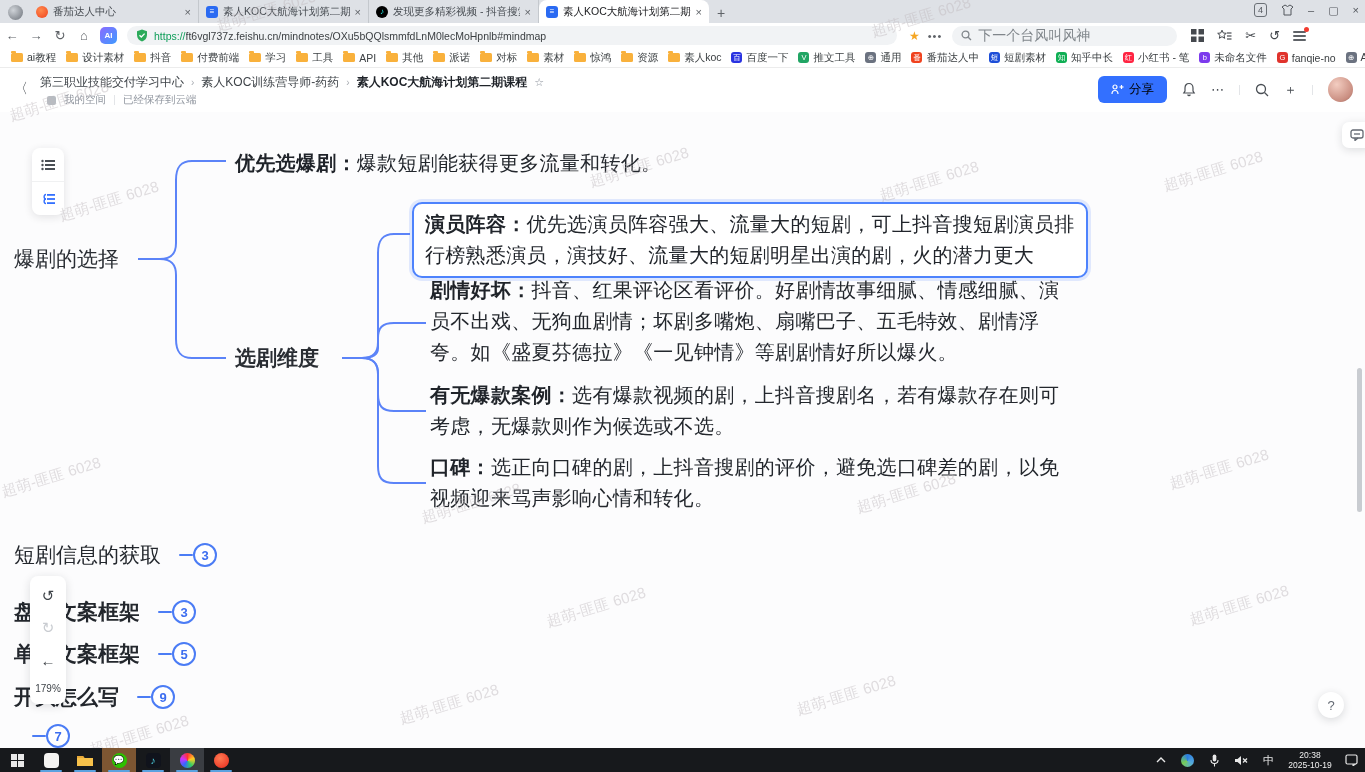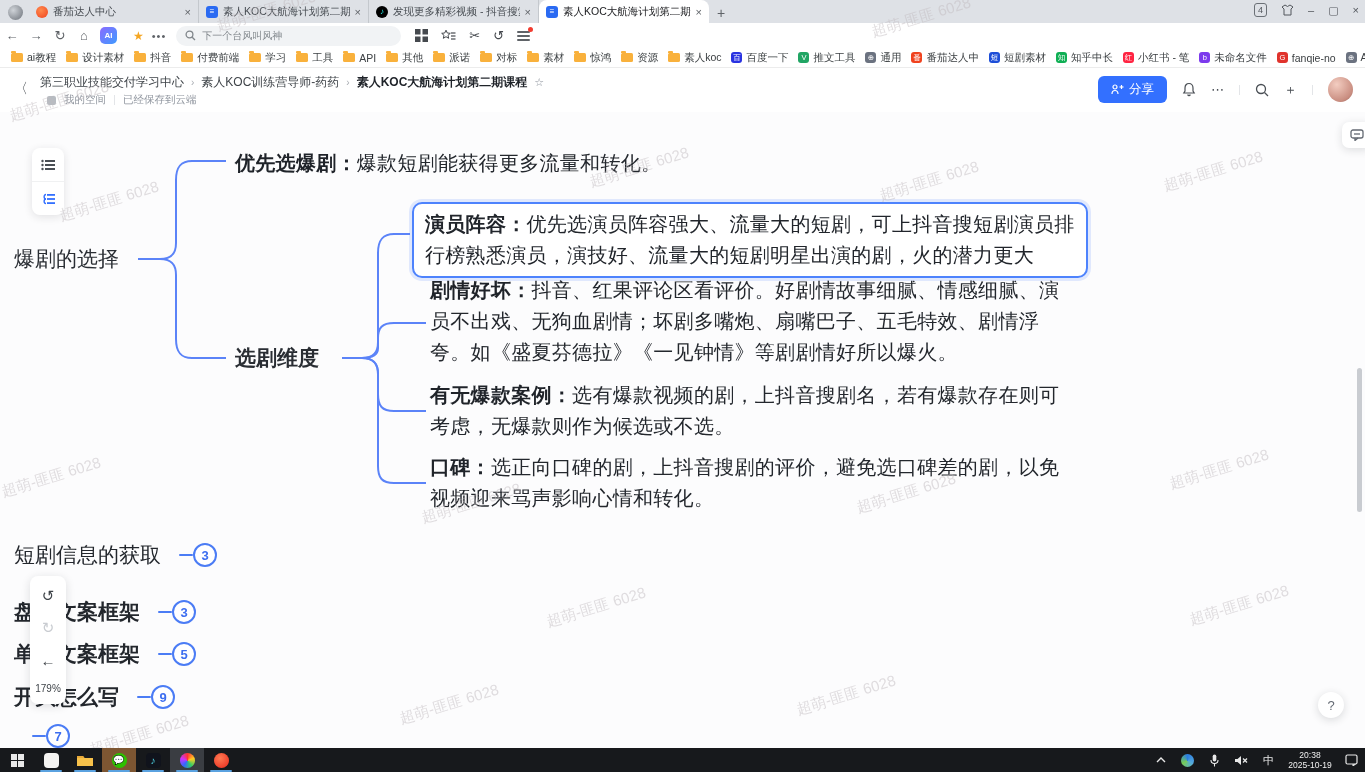--- a/index.html
+++ b/index.html
@@ -24,21 +24,21 @@
   .tabcount{border:1px solid #6b7076;border-radius:3px;font-size:9px;padding:0 3px;line-height:12px;}
   
   .navbar{position:absolute;top:23px;left:0;width:1365px;height:25px;background:#fff;display:flex;align-items:center;}
   .nav-ic{width:24px;text-align:center;font-size:13px;color:#5f6368;flex:none;}
   .ai-chip{width:17px;height:17px;border-radius:5px;background:linear-gradient(135deg,#8a6bff,#3f9bff);color:#fff;font-size:8px;font-weight:bold;display:flex;align-items:center;justify-content:center;margin:0 4px;flex:none;}
   .urlbar{width:770px;height:19px;background:#f1f3f5;border-radius:11px;display:flex;align-items:center;padding:0 9px;margin-left:6px;box-sizing:border-box;}
   .urlbar .https{color:#0d9d58;font-size:10.5px;}
   .urlbar .rest{color:#3c4043;font-size:10.5px;white-space:nowrap;overflow:hidden;}
   .star-fav{color:#f5a623;font-size:12px;margin:0 8px 0 12px;}
   .dots{color:#5f6368;font-size:11px;letter-spacing:1px;margin-right:10px;}
-  .searchbar{width:225px;height:18px;background:#f1f3f5;border-radius:11px;display:flex;align-items:center;gap:6px;padding:10px 9px;box-sizing:border-box;color:#80868b;font-size:10px;}
+  .searchbar{width:225px;height:18px;background:#f1f3f5;border-radius:11px;display:flex;align-items:center;gap:6px;padding:10px 9px;box-sizing:border-box;color:#80868b;font-size:14px;}
   .nav-right{display:flex;align-items:center;gap:13px;margin-left:14px;}
   .hamb{position:relative;width:13px;height:11px;}
   .hamb i{position:absolute;left:0;width:13px;height:1.6px;background:#5f6368;border-radius:1px;}
   .hamb i:nth-child(1){top:1px}.hamb i:nth-child(2){top:5px}.hamb i:nth-child(3){top:9px}
   .hamb .dot{position:absolute;right:-3px;top:-3px;width:5px;height:5px;border-radius:50%;background:#f23c30;}
   
   .bmbar{position:absolute;top:48px;left:0;width:1365px;height:20px;background:#fff;display:flex;align-items:center;padding-left:6px;box-sizing:border-box;border-bottom:1px solid #ececec;}
   .bm{display:flex;align-items:center;gap:4px;font-size:10.5px;color:#3c4043;padding:0 5px;white-space:nowrap;}
   .bm-folder{width:12px;height:9px;background:#f9b13c;border-radius:1.5px;position:relative;flex:none;}
   .bm-folder:before{content:"";position:absolute;top:-2px;left:0;width:5px;height:2px;background:#f9b13c;border-radius:1px 1px 0 0;}
@@ -47,21 +47,21 @@
   .fsheader{position:absolute;top:68px;left:0;width:1365px;height:44px;background:#fff;border-bottom:1px solid #f0f1f2;}
   .back-chevron{position:absolute;left:14px;top:12px;font-size:14px;color:#4a4f55;}
   .crumbs{position:absolute;left:40px;top:6px;display:flex;align-items:center;gap:7px;font-size:12px;color:#3f4449;}
   .crumbs .sep{color:#a9adb3;font-size:10px;}
   .crumbs .last{font-weight:bold;color:#1f2329;}
   .crumbs .fstar{color:#8f959e;font-size:11px;}
   .subrow{position:absolute;left:40px;top:25px;display:flex;align-items:center;gap:8px;font-size:10.5px;color:#8f959e;margin-left:7px;}
   .sq-ic{width:9px;height:9px;background:#b7bcc2;border-radius:2px;}
   .vdiv{width:1px;height:10px;background:#e3e5e8;}
   .fs-right{position:absolute;right:12px;top:8px;display:flex;align-items:center;gap:15px;}
-  .share-btn{background:#3370ff;color:#ffffff;border:none;border-radius:6px;height:27px;padding:0 13px;font-size:12.5px;display:flex;align-items:center;gap:5px;font-family:inherit;}
+  .share-btn{background:#3370ff;color:#000000;border:none;border-radius:6px;height:27px;padding:0 13px;font-size:12.5px;display:flex;align-items:center;gap:5px;font-family:inherit;}
   .hd-ic{color:#4a4f55;font-size:13px;}
   .avatar{width:25px;height:25px;border-radius:50%;background:radial-gradient(circle at 35% 30%,#f3cdc1,#c98d80 70%,#8d5a50);}
   
   .canvas{position:absolute;top:112px;left:0;width:1365px;height:636px;background:#fcfcfd;}
   .mm-svg{position:absolute;inset:0;}
   .mm-label{position:absolute;font-size:21px;color:#2a2e34;white-space:nowrap;line-height:26px;}
   .mm-para{position:absolute;font-size:20px;line-height:31px;color:#23272d;letter-spacing:.3px;}
   .mm-para b,.mm-label b{color:#1f2329;}
   .sel-box{position:absolute;left:412px;top:90px;width:676px;box-sizing:border-box;border:2px solid #4e83fd;border-radius:10px;background:#fff;box-shadow:0 0 0 3px rgba(78,131,253,.16);padding:5px 11px;font-size:20px;line-height:31px;letter-spacing:.3px;}
   .collapsed-row{position:absolute;display:flex;align-items:center;}
@@ -131,20 +131,28 @@
     <span>×</span>
   </div>
 </div>
 
 <div class="navbar">
   <span class="nav-ic">←</span>
   <span class="nav-ic">→</span>
   <span class="nav-ic">↻</span>
   <span class="nav-ic">⌂</span>
   <span class="ai-chip">AI</span>
+  <div class="urlbar">
+    <svg width="12" height="13" viewBox="0 0 12 13" style="margin-right:6px;flex:none">
+        <path d="M6 .5 L11 2.2 V6 C11 9.5 8.8 11.6 6 12.5 C3.2 11.6 1 9.5 1 6 V2.2 Z" fill="#2cab5b"></path>
+        <path d="M3.5 6.2 L5.3 8 L8.6 4.6" stroke="#fff" stroke-width="1.3" fill="none"></path>
+      </svg>
+    <span class="https">https://</span>
+      <span class="rest">ft6vgl737z.feishu.cn/mindnotes/OXu5bQQlsmmfdLnM0lecMoHpnlb#mindmap</span>
+  </div>
   <span class="star-fav">★</span>
   <span class="dots">•••</span>
   <div class="searchbar">
     <svg width="11" height="11" viewBox="0 0 11 11">
         <circle cx="4.5" cy="4.5" r="3.4" fill="none" stroke="#80868b" stroke-width="1.3"></circle>
         <line x1="7.2" y1="7.2" x2="10" y2="10" stroke="#80868b" stroke-width="1.3"></line>
       </svg>
     <span>下一个台风叫风神</span>
   </div>
   <div class="nav-right">

